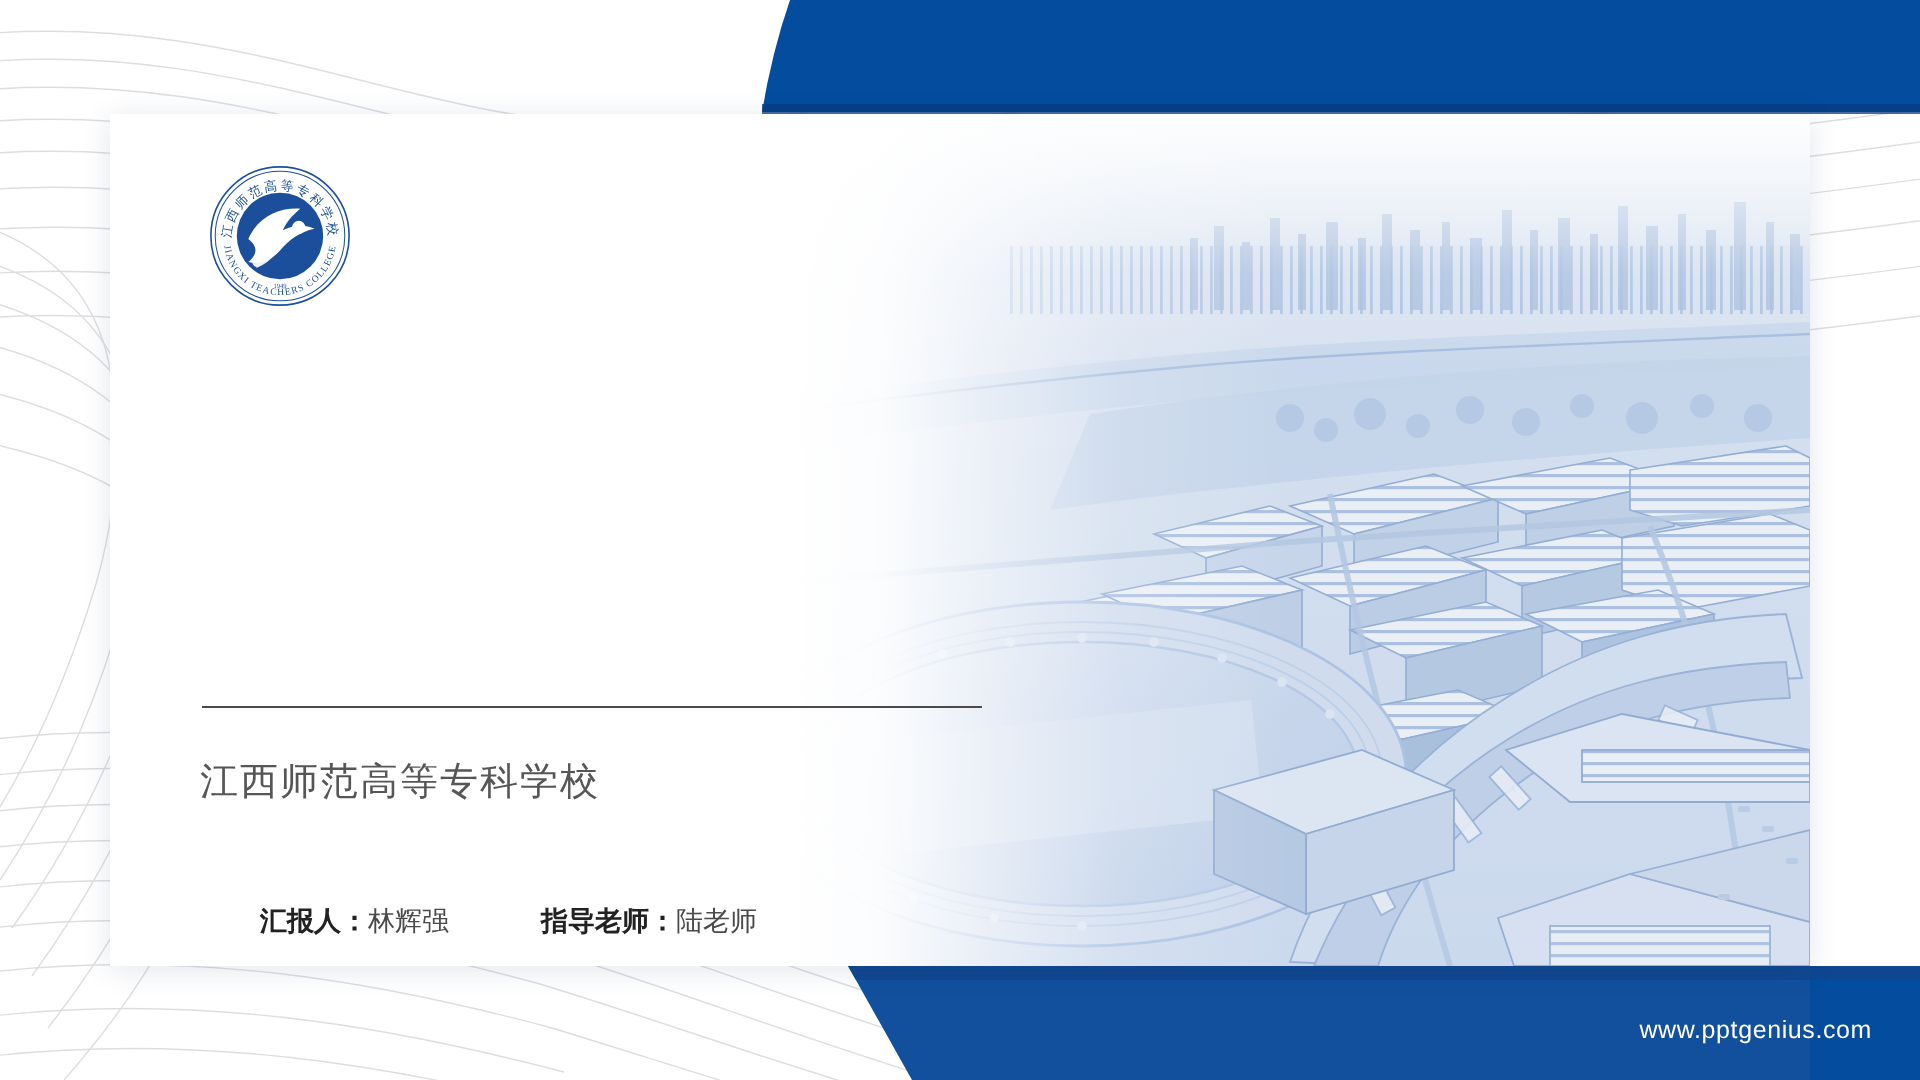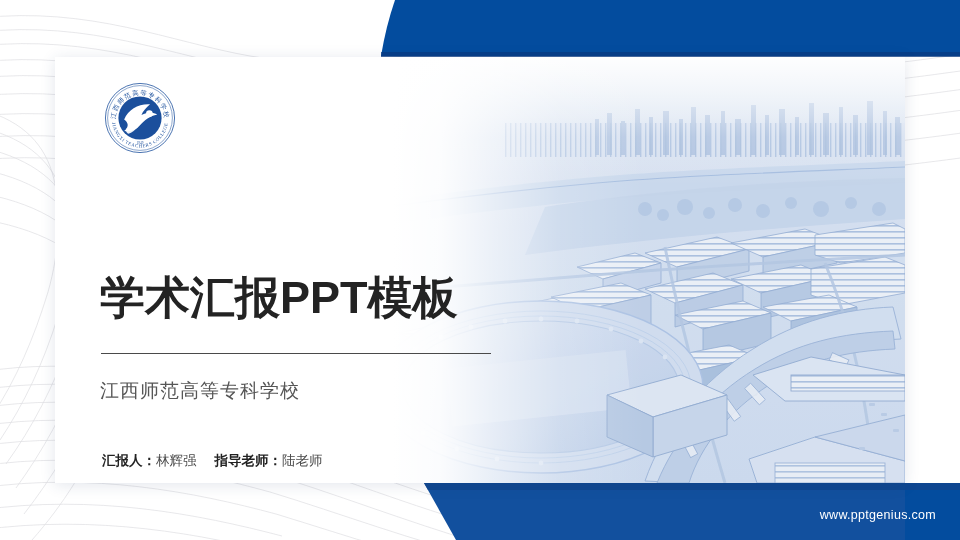--- a/index.html
+++ b/index.html
@@ -143,21 +143,21 @@
   }
 
   .credits {
     position: absolute;
     left: 2px;
     top: 395px;
     font-size: 13.5px;
     color: #3a3a3a;
     white-space: nowrap;
   }
-  .credits .lbl { font-weight: bold; color: #222; }
+  .credits .lbl { font-weight: bold; color: #222; margin-left: 28px; }
   .credits .val { font-weight: normal; color: #4a4a4a; }
   .credits .gap { display: inline-block; width: 18px; }
 
   
   .footer-url {
     position: absolute;
     right: 24px;
     bottom: 18px;
     z-index: 5;
     color: #ffffff;
@@ -430,21 +430,20 @@
           <text font-size="9" fill="#1B4F9C" font-family="'Liberation Serif',serif" letter-spacing="1.6">
             <textPath href="#arcTop" startOffset="50%" text-anchor="middle">江西师范高等专科学校</textPath>
           </text>
           <text font-size="6.6" fill="#1B4F9C" font-family="'Liberation Serif',serif" letter-spacing="0.8">
             <textPath href="#arcBot" startOffset="50%" text-anchor="middle">JIANGXI TEACHERS COLLEGE</textPath>
           </text>
           <text x="50" y="86" font-size="4.6" fill="#1B4F9C" text-anchor="middle" font-family="'Liberation Serif',serif">1949</text>
         </svg>
       </div>
 
-      <div class="title-main">学术汇报PPT模板</div>
 
       <div class="divider"></div>
 
       <div class="school">江西师范高等专科学校</div>
 
       <div class="credits">
         <span class="lbl">汇报人：</span><span class="val">林辉强</span><span class="gap"></span><span class="lbl">指导老师：</span><span class="val">陆老师</span>
       </div>
 
     </div>

